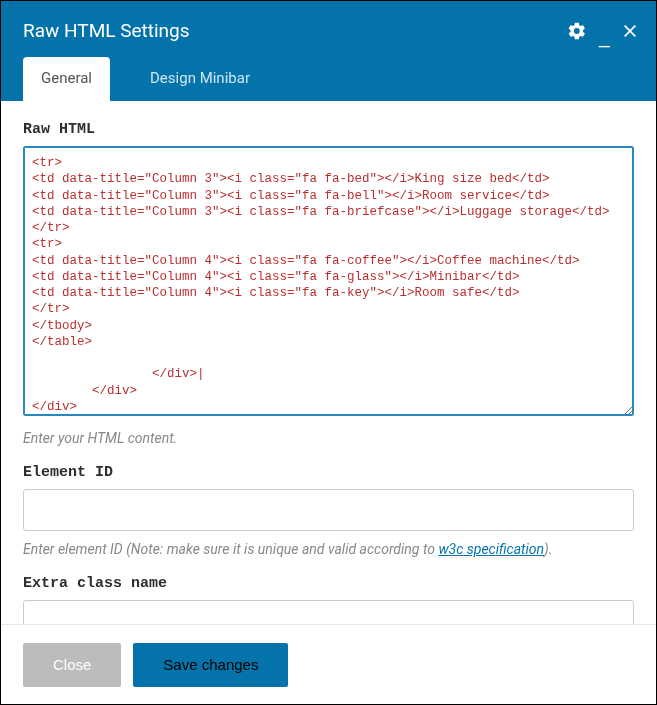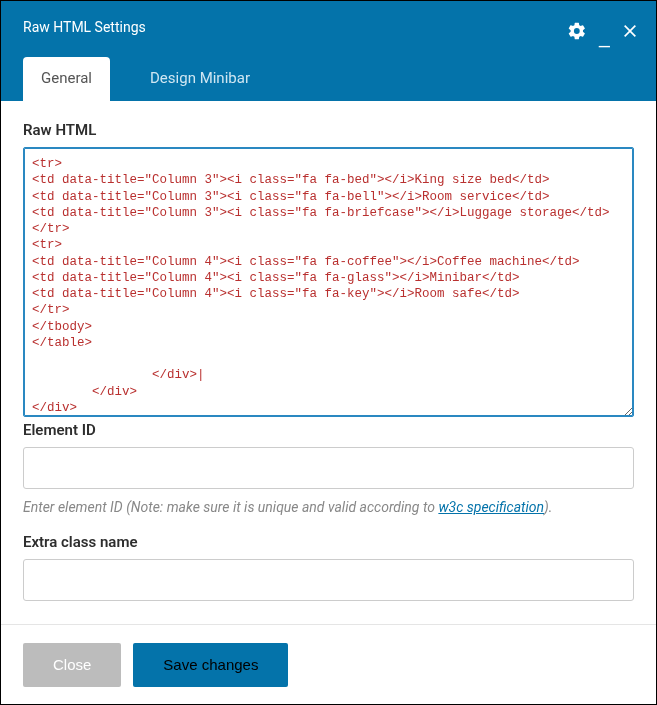--- a/index.html
+++ b/index.html
@@ -12,21 +12,21 @@
     position: relative;
     overflow: hidden;
   }
   .header {
     background: #0473aa;
     color: #fff;
     height: 100px;
     position: relative;
   }
   .title {
-    font-size: 14px;
+    font-size: 19px;
     font-weight: 400;
     padding: 18px 16px 0 22px;
   }
   .header-icons {
     position: absolute;
     top: 20px;
     right: 18px;
     display: flex;
     align-items: center;
     gap: 12px;
@@ -71,20 +71,21 @@
   }
   .body-wrap::-webkit-scrollbar { width: 16px; }
   .body-wrap::-webkit-scrollbar-track { background: #f1f1f1; }
   .body-wrap::-webkit-scrollbar-thumb { background: #c1c1c1; }
   .body-wrap::-webkit-scrollbar-button { background:#f1f1f1; height:16px; display:block; }
   .field-label {
     font-size: 15px;
     font-weight: 600;
     color: #2e2e2e;
     margin-bottom: 8px;
+    font-family: Liberation Mono, monospace;
   }
   .textarea {
     width: 100%;
     height: 270px;
     border: 1px solid #2a88c1;
     border-radius: 2px;
     box-shadow: 0 0 0 1px #2a88c1 inset;
     padding: 8px;
     font-family: "Courier New", monospace;
     font-size: 12.5px;
@@ -177,20 +178,21 @@
 &lt;td data-title="Column 4"&gt;&lt;i class="fa fa-coffee"&gt;&lt;/i&gt;Coffee machine&lt;/td&gt;
 &lt;td data-title="Column 4"&gt;&lt;i class="fa fa-glass"&gt;&lt;/i&gt;Minibar&lt;/td&gt;
 &lt;td data-title="Column 4"&gt;&lt;i class="fa fa-key"&gt;&lt;/i&gt;Room safe&lt;/td&gt;
 &lt;/tr&gt;
 &lt;/tbody&gt;
 &lt;/table&gt;
 
                 &lt;/div&gt;|
         &lt;/div&gt;
 &lt;/div&gt;</textarea>
+  <div class="help">Enter your HTML content.</div>
 
   <div class="field-label">Element ID</div>
   <input class="textinput" type="text" value="" style="">
   <div class="help">
     <span>Enter element ID (Note: make sure it is unique and valid according to </span><a href="#">w3c specification</a><span>).</span>
   </div>
 
   <div class="field-label">Extra class name</div>
   <input class="textinput" type="text" style="">
   

